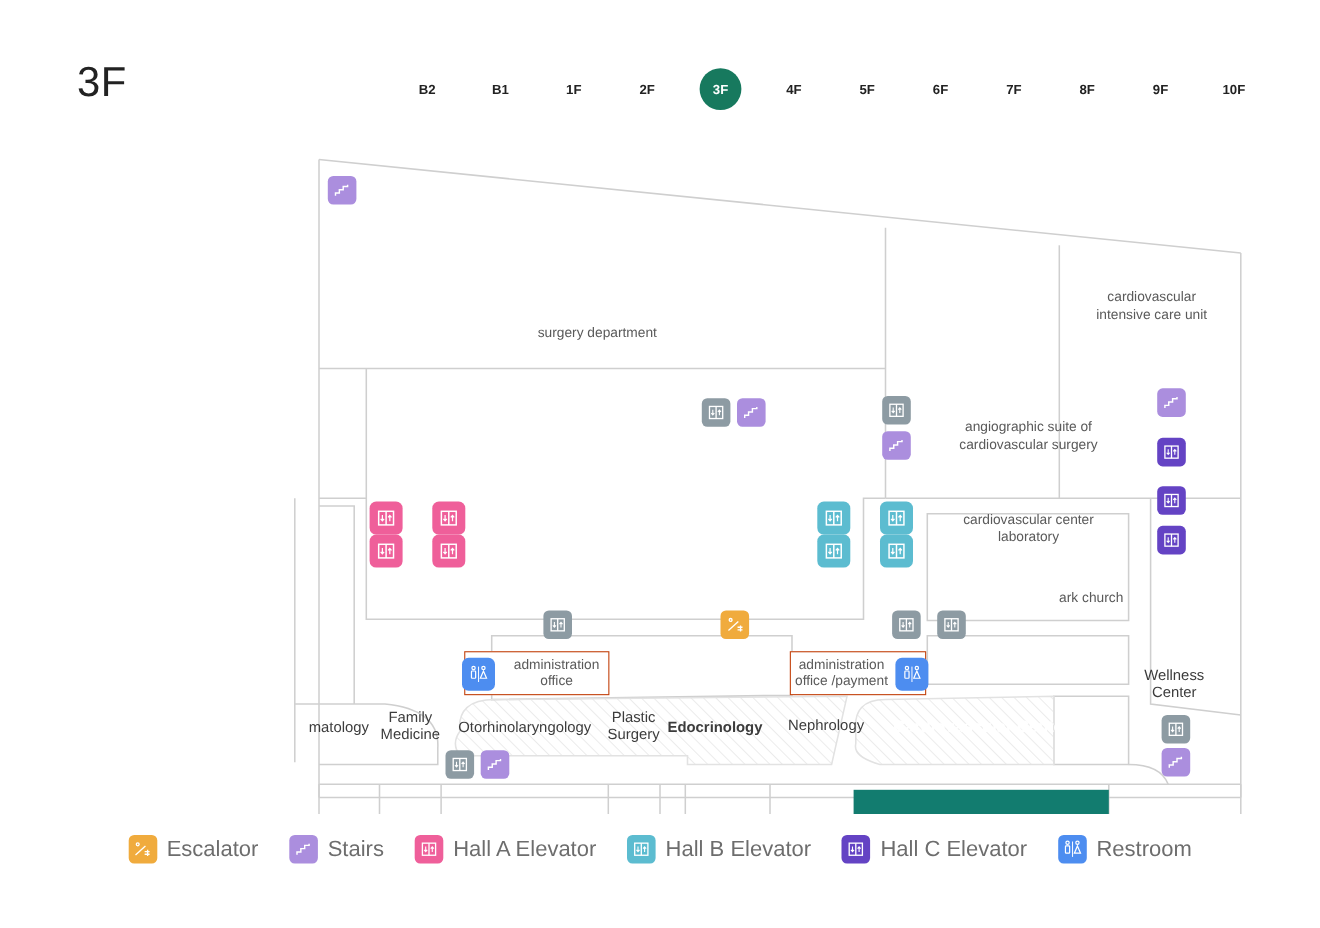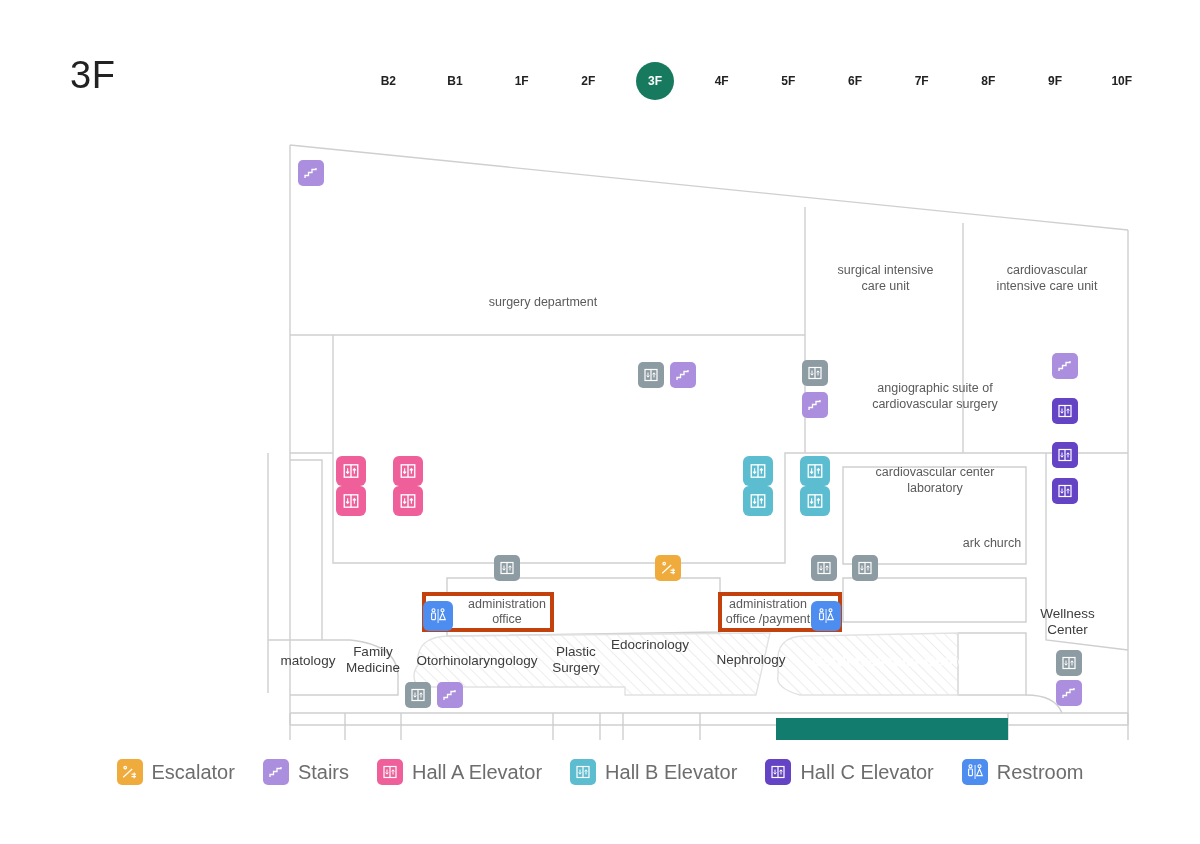--- a/index.html
+++ b/index.html
@@ -118,21 +118,21 @@
   .chip.hallC     { background: #6443c4; }
   .chip.grey      { background: #8d9ba3; }
   .chip.escalator { background: #f0ab3d; }
   .chip.restroom  { background: #4d8df0; }
   .chip.big { width: 30px; height: 30px; border-radius: 6px; }
 
   
   .boxed-label {
     position: absolute;
     background: #ffffff;
-    border: 4px solid #c2410c;
+    border: 1px solid #c2410c;
     box-sizing: border-box;
     display: flex;
     align-items: center;
     font-size: 12.5px;
     line-height: 15px;
     color: #5a5a5a;
   }
 
   
   #legend {
@@ -275,22 +275,20 @@
       <path d="M700,685 L717,685 L717,728"></path>
 
       <path d="M1026,575 Q1055,575 1062,593"></path>
     </g>
 
     <rect x="776" y="598" width="232" height="130" fill="#127c6f"></rect>
   </svg>
 
   <div class="room-label" style="left:443px; top:174px; width:200px;">surgery department</div>
 
-  <div class="room-label" style="left:808px; top:142px; width:155px;">surgical intensive
-care unit</div>
 
   <div class="room-label" style="left:968px; top:142px; width:158px;">cardiovascular
 intensive care unit</div>
 
   <div class="room-label" style="left:845px; top:260px; width:180px;">angiographic suite of
 cardiovascular surgery</div>
 
   <div class="room-label" style="left:845px; top:344px; width:180px;">cardiovascular center
 laboratory</div>
 
@@ -299,21 +297,21 @@
   <div class="room-label dept" style="left:272px; top:533px; width:72px;">matology</div>
 
   <div class="room-label dept" style="left:345px; top:524px; width:56px;">Family
 Medicine</div>
 
   <div class="room-label dept" style="left:401px; top:533px; width:152px;">Otorhinolaryngology</div>
 
   <div class="room-label dept" style="left:550px; top:524px; width:52px;">Plastic
 Surgery</div>
 
-  <div class="room-label dept" style="left:600px; top:517px; width:100px;">Edocrinology</div>
+  <div class="room-label dept" style="left:600px; top:533px; width:100px;font-weight:bold;">Edocrinology</div>
 
   <div class="room-label dept" style="left:705px; top:532px; width:92px;">Nephrology</div>
 
   <div class="room-label big" style="left:776px; top:533px; width:232px;">Cardiovascular Center</div>
 
   <div class="room-label wellness" style="left:1015px; top:486px; width:105px;">Wellness
 Center</div>
 
   <div class="boxed-label" style="left:422px; top:472px; width:132px; height:40px;">
     <span class="chip restroom big" style="position:absolute; left:-3px; top:5px;">

